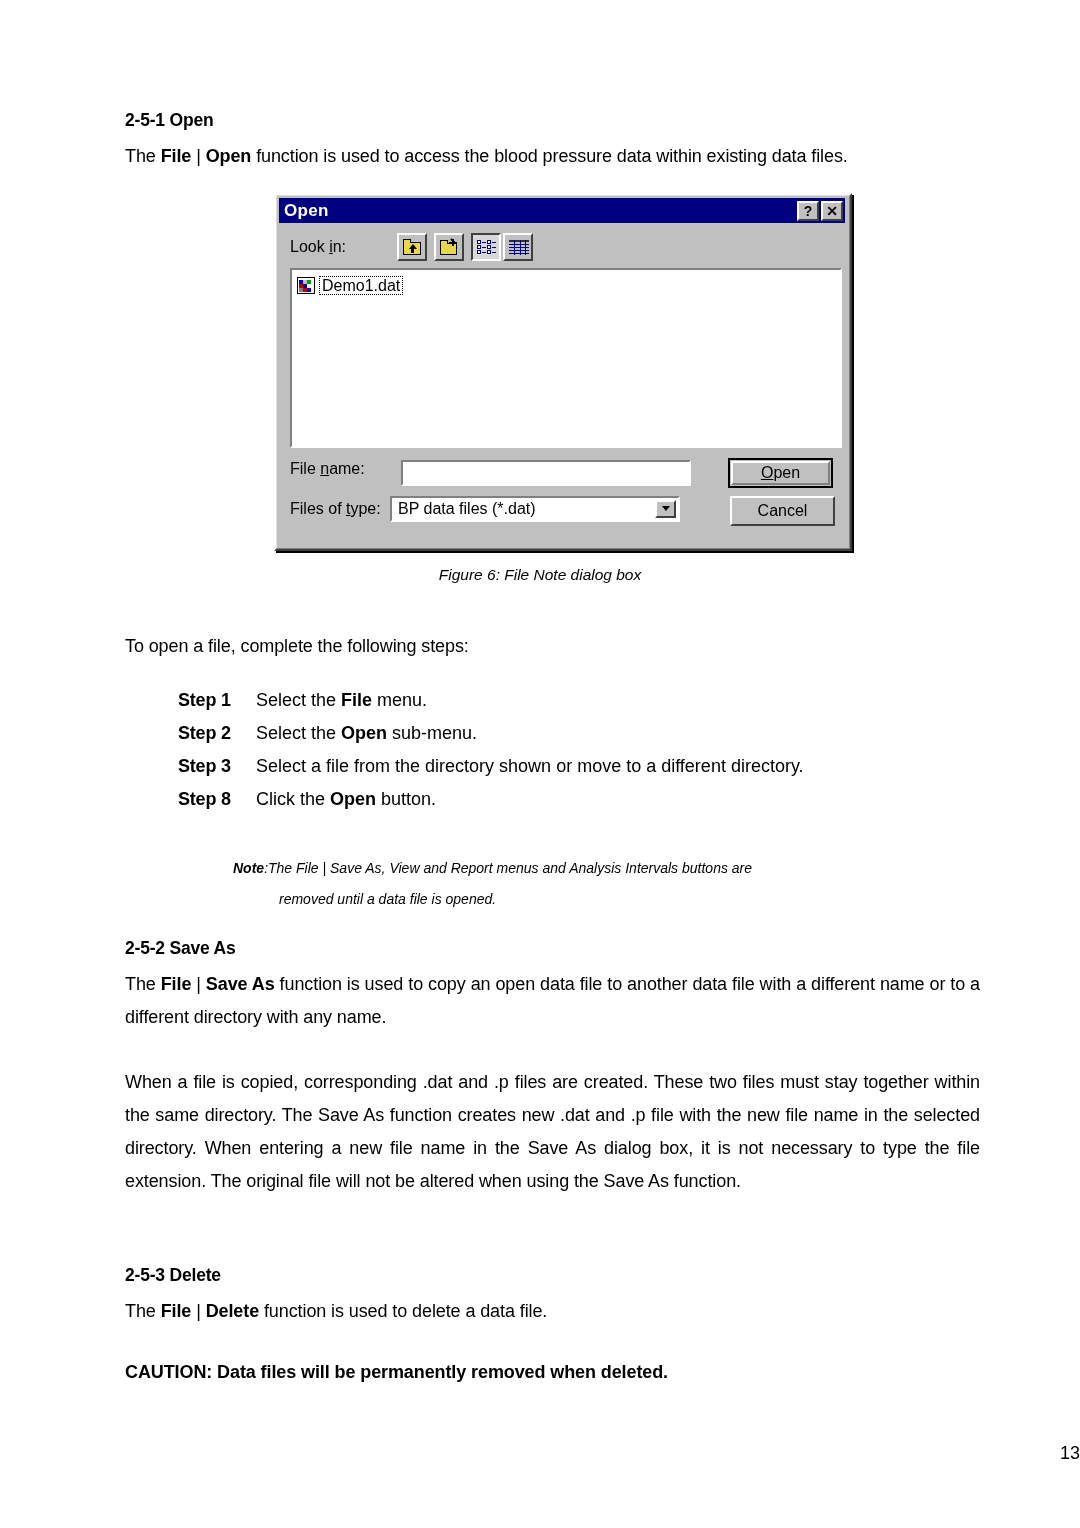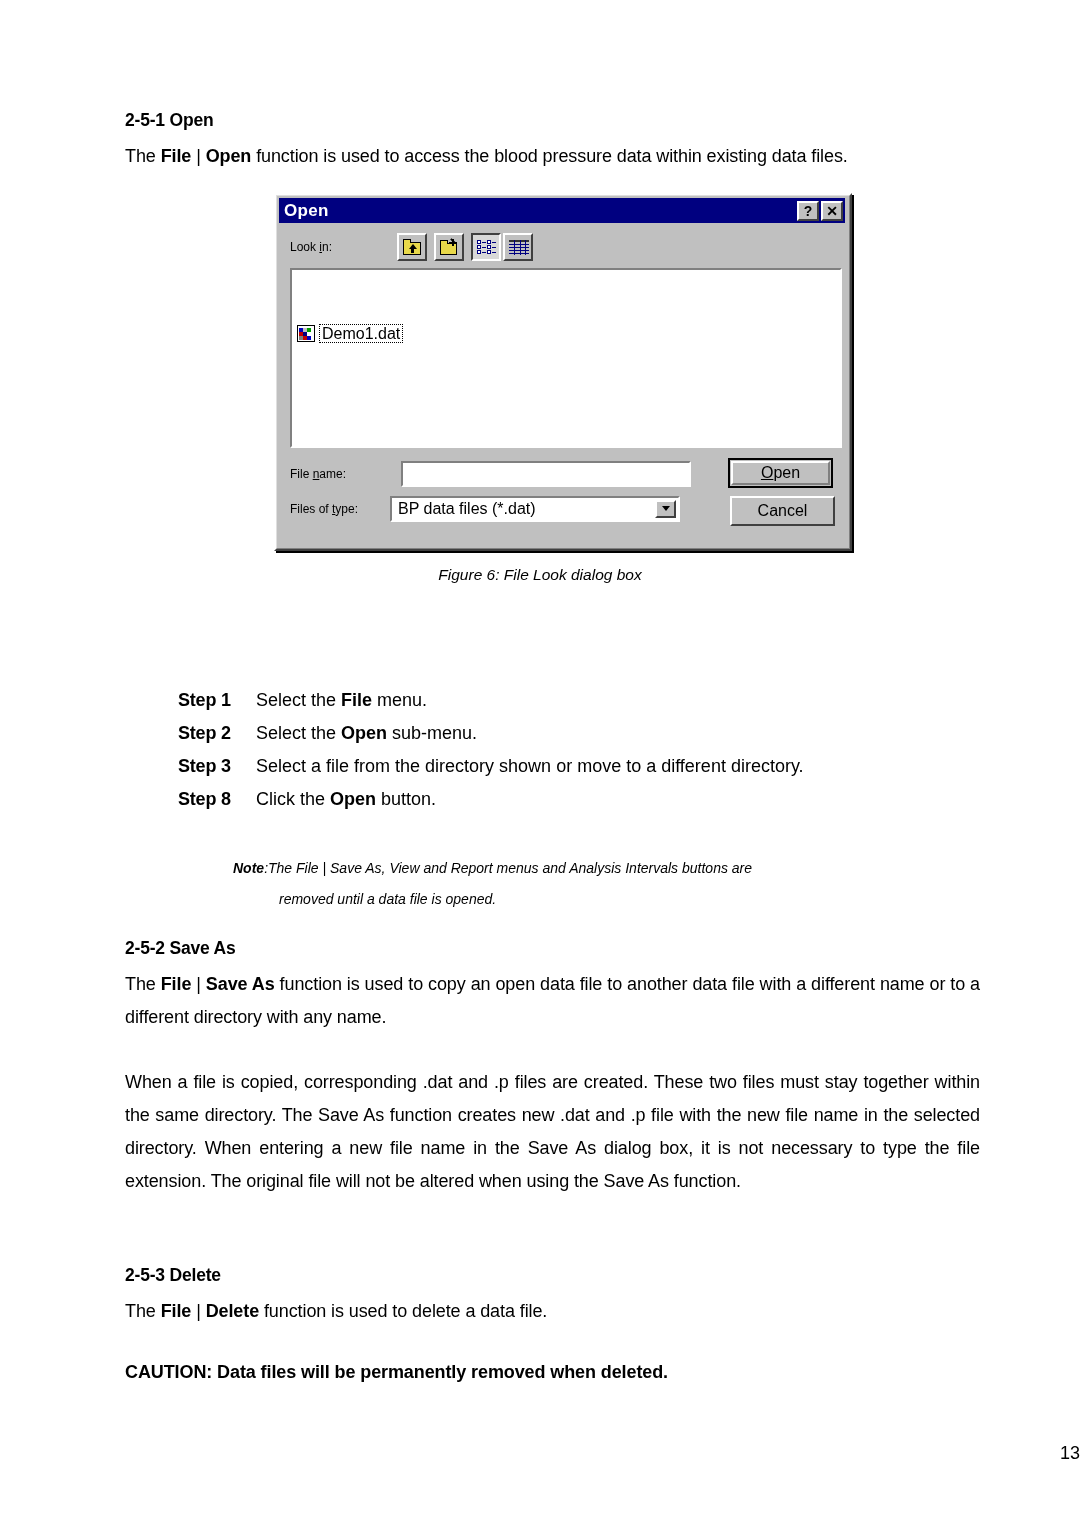--- a/index.html
+++ b/index.html
@@ -157,21 +157,21 @@
   .row-lookin {
     position: absolute;
     left: 14px;
     top: 38px;
     width: 552px;
     height: 28px;
     display: flex;
     align-items: center;
   }
   .lbl {
-    font-size: 12px;
+    font-size: 16px;
     white-space: nowrap;
   }
   .lbl u { text-decoration: underline; }
 
   .combo {
     height: 26px;
     background: #ffffff;
     border-top: 2px solid #808080;
     border-left: 2px solid #808080;
     border-right: 2px solid #ffffff;
@@ -334,21 +334,20 @@
     border-bottom: 2px solid #ffffff;
     box-sizing: border-box;
   }
   .file-item {
     position: absolute;
     left: 5px;
     top: 5px;
     display: flex;
     align-items: center;
     height: 20px;
-    margin-top: 48px;
   }
   .file-ico {
     width: 18px; height: 17px;
     position: relative;
     flex: 0 0 18px;
     background: #ffffff;
     border: 1px solid #000000;
     box-sizing: border-box;
     overflow: hidden;
   }
@@ -363,21 +362,21 @@
   }
 
   
   .row-fname {
     position: absolute;
     left: 14px;
     top: 265px;
     width: 552px;
     height: 27px;
     display: flex;
-    align-items: center;
+    align-items: flex-start;
     gap: 11px;
   }
   .row-ftype {
     position: absolute;
     left: 14px;
     top: 300px;
     width: 552px;
     height: 27px;
     display: flex;
     align-items: center;
@@ -537,22 +536,23 @@
       <span class="inner">
           <span><u>O</u><span>pen</span></span>
         </span>
     </div>
 
     <div class="btn" style="left:454px; top:301px;">
       <span>Cancel</span>
     </div>
   </div>
 
-  <div class="figcaption" style="top:566px;">Figure 6:  File Look dialog box</div>
-
+  <div class="figcaption" style="top:566px;">Figure 6:  File Note dialog box</div>
+
+  <div class="para" style="left:125px; top:630px; width:790px;">To open a file, complete the following steps:</div>
 
   <div class="steps" style="left:178px; top:690px;">
     <div class="step-row">
       <span class="step-label">Step 1</span>
       <span class="step-text"><span>Select the </span><b>File</b><span> menu.</span></span>
     </div>
     <div class="step-row">
       <span class="step-label">Step 2</span>
       <span class="step-text"><span>Select the </span><b>Open</b><span> sub-menu.</span></span>
     </div>

